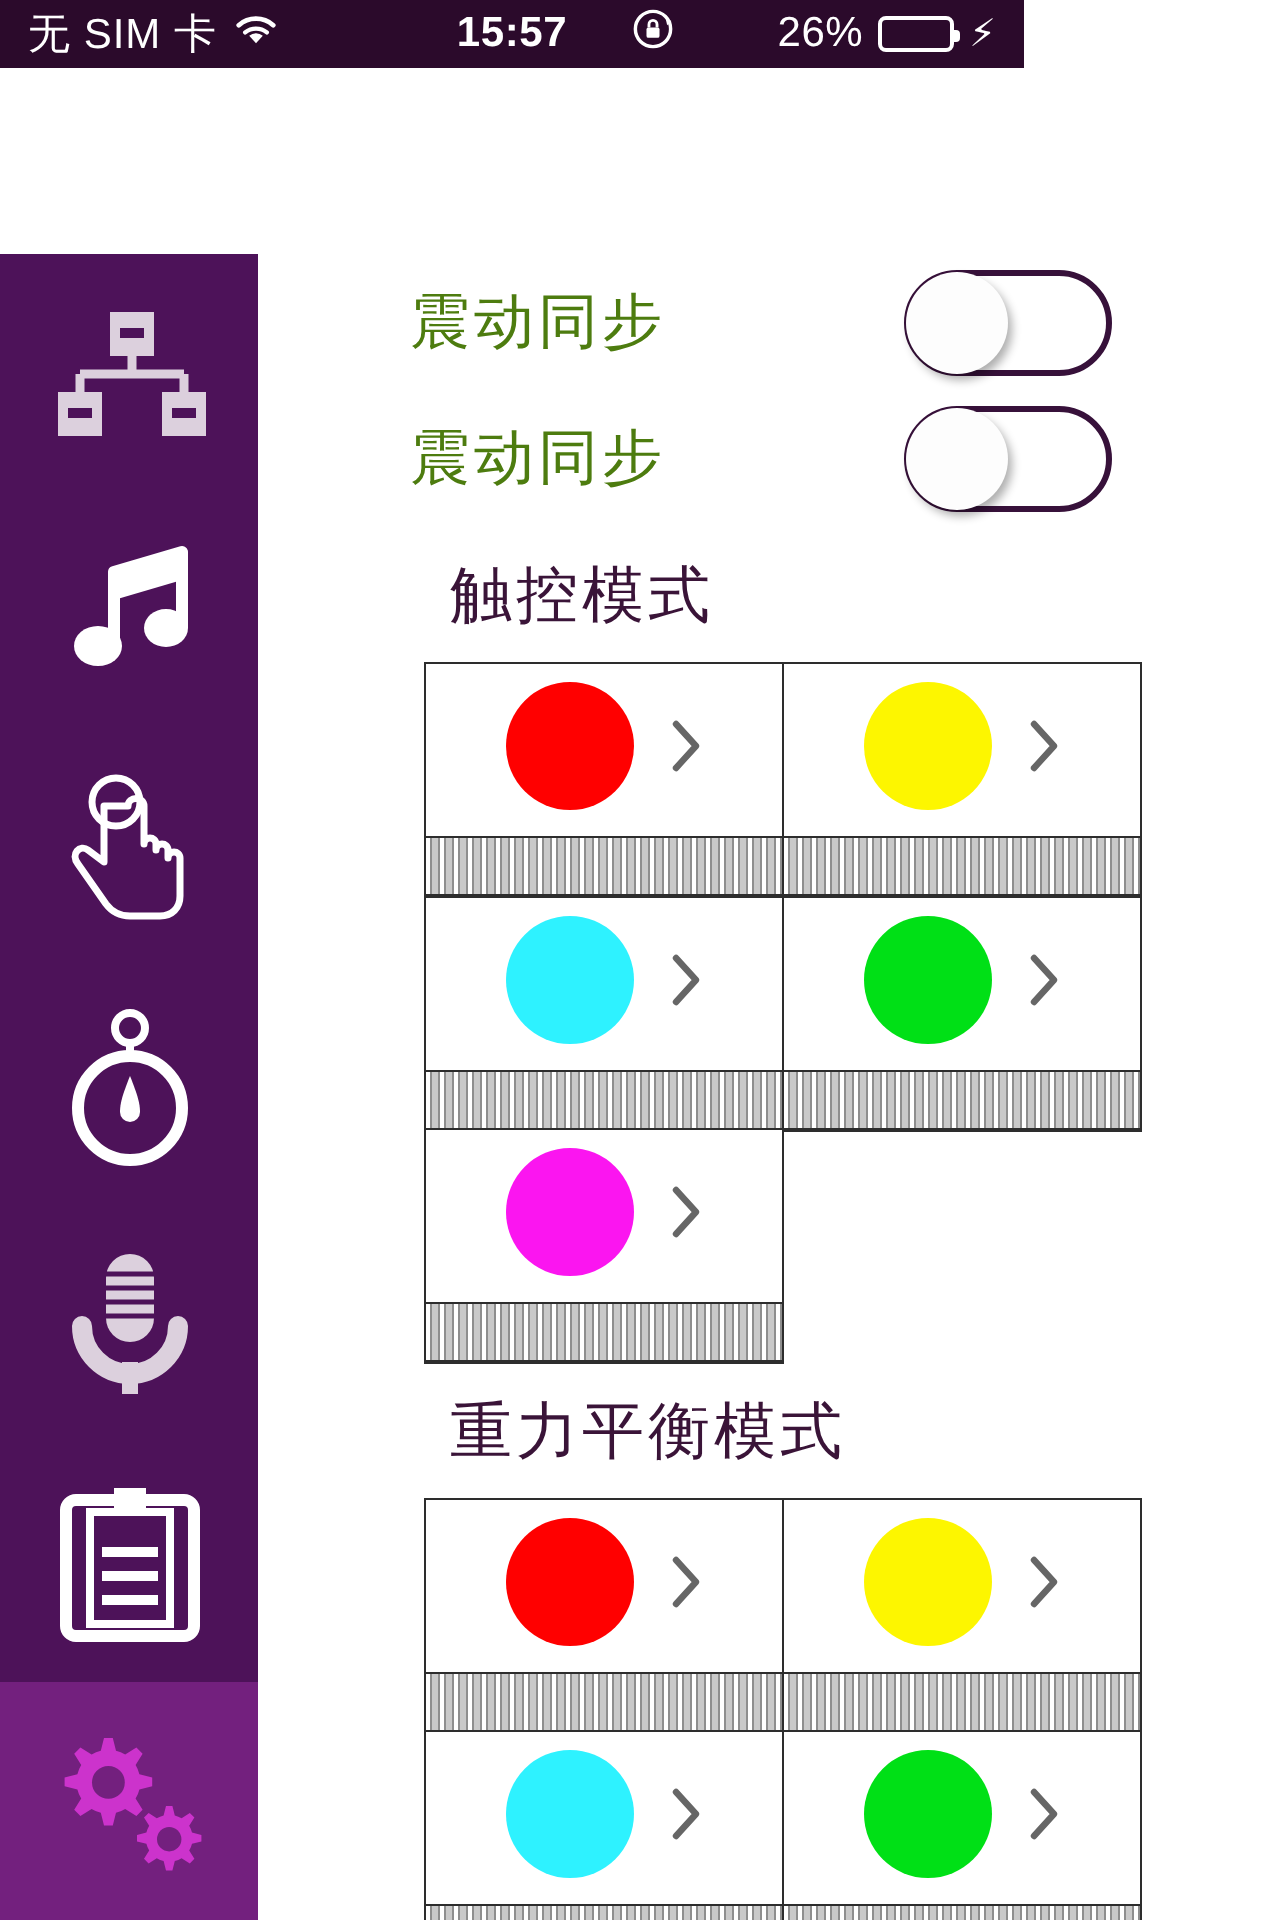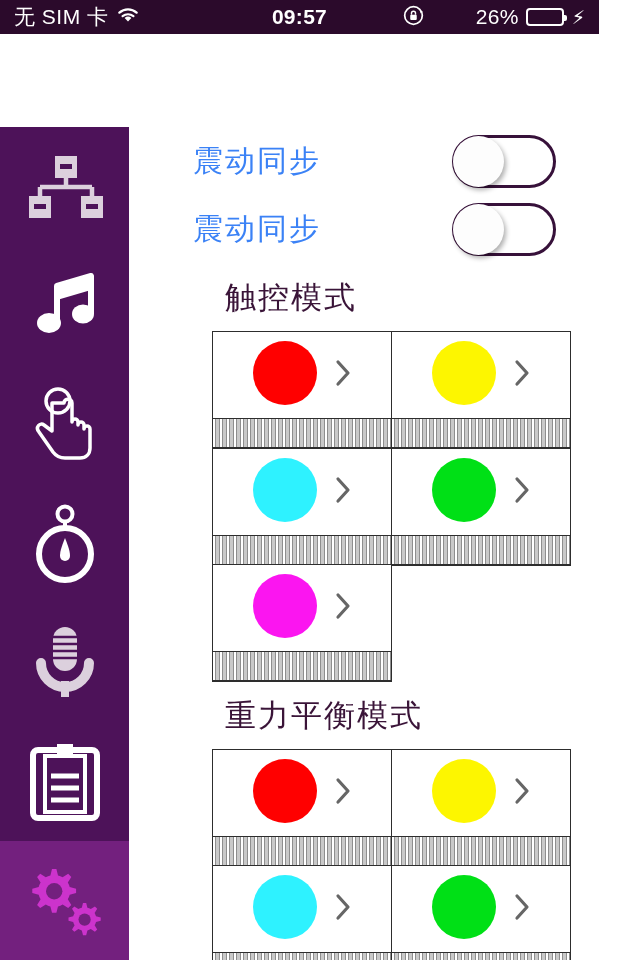--- a/index.html
+++ b/index.html
@@ -17,21 +17,21 @@
     width: 640px;
     height: 960px;
     overflow: hidden;
     background: #ffffff;
   }
 
   
   .statusbar {
     position: absolute;
     top: 0; left: 0;
-    width: 599px;
+    width: 512px;
     height: 34px;
     background: #2b0a2b;
     color: #ffffff;
     display: flex;
     align-items: center;
     padding: 0 14px;
   }
   .sb-left {
     display: flex;
     align-items: center;
@@ -136,23 +136,24 @@
   }
 
   .toggle-row {
     display: flex;
     align-items: center;
     padding-left: 64px;
     height: 68px;
   }
   .toggle-label {
     font-size: 30px;
-    color: #3b82f6;
+    color: #4d7c0f;
     letter-spacing: 2px;
     flex: 0 0 auto;
+    margin-left: 12px;
   }
   .toggle-switch {
     margin-left: auto;
     margin-right: 84px;
     position: relative;
     width: 104px;
     height: 53px;
     border: 3px solid #37113a;
     border-radius: 27px;
     background: #ffffff;
@@ -238,21 +239,21 @@
     <div class="sb-left">
       <span class="sb-carrier">无 SIM 卡</span>
       <span>
         <svg width="24" height="18" viewBox="0 0 24 18">
           <path d="M12 15.6 L8.6 11.9 A5.2 5.2 0 0 1 15.4 11.9 Z" fill="#ffffff"></path>
           <path d="M3.4 6.6 A13 13 0 0 1 20.6 6.6" stroke="#ffffff" stroke-width="2.4" fill="none" stroke-linecap="round"></path>
           <path d="M6.6 10.2 A8.6 8.6 0 0 1 17.4 10.2" stroke="#ffffff" stroke-width="2.2" fill="none" stroke-linecap="round"></path>
         </svg>
       </span>
     </div>
-    <div class="sb-center">09:57</div>
+    <div class="sb-center">15:57</div>
     <div class="sb-right">
       <span>
         <svg width="23" height="23" viewBox="0 0 24 24">
           <circle cx="12" cy="12" r="9.2" stroke="#ffffff" stroke-width="1.8" fill="none"></circle>
           <rect x="8.6" y="11.2" width="6.8" height="5.4" rx="1" fill="#ffffff"></rect>
           <path d="M9.9 11.2 V9.6 a2.1 2.1 0 0 1 4.2 0 v1.6" stroke="#ffffff" stroke-width="1.5" fill="none"></path>
           <path d="M18.6 6.4 l3 1.4 -2.2 2.2 z" fill="#ffffff"></path>
         </svg>
       </span>
       <span class="sb-battery-pct">26%</span>

